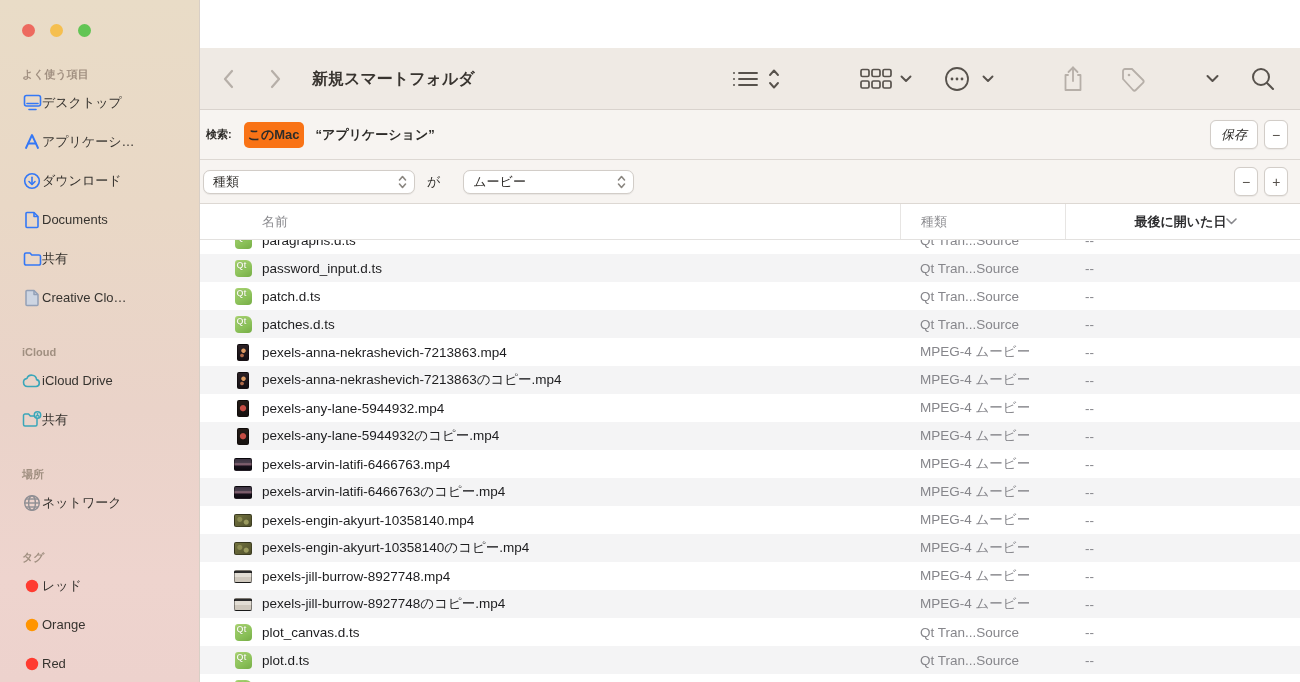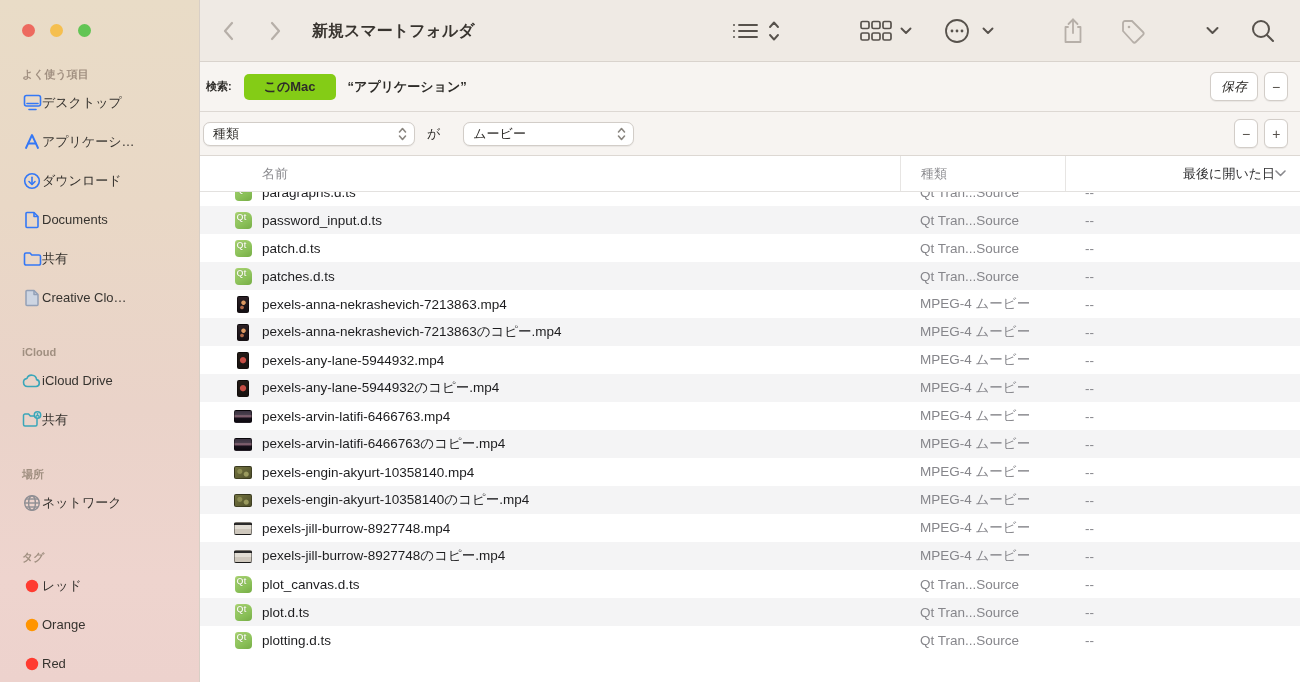--- a/index.html
+++ b/index.html
@@ -24,30 +24,30 @@
     padding-left:8px; border-radius:6px; cursor:default; }
   .side-item .icn { width:20px; height:20px; flex:none; display:flex;
     align-items:center; justify-content:center; }
   .side-item .lbl { font-size:13px; color:#36332f; white-space:nowrap;
     overflow:hidden; text-overflow:ellipsis; }
 
   
   .main { flex:1; display:flex; flex-direction:column; min-width:0; }
 
   .toolbar { height:62px; flex:none; background:#efeae4;
-    border-bottom:1px solid #d9d3cd; position:relative; }
+    border-bottom:1px solid #d9d3cd; position:relative;margin-top:48px; }
   .tb { position:absolute; top:50%; transform:translateY(-50%); display:flex;
     align-items:center; justify-content:center; }
   .title { font-size:16px; font-weight:700; color:#38342f; white-space:nowrap; }
 
   .search-row { height:50px; flex:none; background:#f7f4f1;
     border-bottom:1px solid #ddd8d3; display:flex; align-items:center; padding:0 12px 0 6px; }
   .search-label { font-size:11px; font-weight:700; color:#2e2c29; margin-right:12px; }
-  .scope-pill { font-size:13px; font-weight:700; color:#2e2c29; background:#84cc16;
-    border-radius:5px; padding:4px 20px; margin-right:12px; cursor:default; }
+  .scope-pill { font-size:13px; font-weight:700; color:#2e2c29; background:#f97316;
+    border-radius:5px; padding:4px 4px; margin-right:12px; cursor:default; }
   .scope-plain { font-size:13px; font-weight:700; color:#2e2c29; cursor:default; }
   .spacer { flex:1; }
   .btn { background:#fff; border:1px solid #d2cdc8; border-radius:6px; height:29px;
     font-size:13px; color:#2c2a27; padding:0 10px; display:flex; align-items:center;
     justify-content:center; box-shadow:0 0.5px 1px rgba(0,0,0,.06); cursor:default;
     font-family:inherit;font-style:italic; }
   .btn.square { width:24px; padding:0; font-size:14px; color:#55504b; }
   .btn + .btn { margin-left:6px; }
 
   .criteria-row { height:44px; flex:none; background:#f7f4f1;
@@ -57,21 +57,21 @@
     font-size:13px; color:#2c2a27; box-shadow:0 0.5px 1px rgba(0,0,0,.06); cursor:default; }
   .dd-attr { width:212px; }
   .dd-val  { width:171px; margin-left:23px; }
   .connector { font-size:13px; color:#2e2c29; margin-left:12px; }
 
   .list-header { height:36px; flex:none; background:#fff; border-bottom:1px solid #e3e1df;
     display:grid; grid-template-columns:700px 165px 1fr; align-items:center; }
   .hcell { font-size:13px; color:#8a8a8e; height:100%; display:flex; align-items:center; }
   .hcell.name { padding-left:62px; }
   .hcell.kind, .hcell.date { padding-left:20px; border-left:1px solid #e7e5e3; }
-  .hcell.date { color:#2c2c2e; font-weight:400; justify-content:flex-end; padding-right:14px; }
+  .hcell.date { color:#2c2c2e; font-weight:700; justify-content:center; padding-right:14px; }
 
   .file-list { flex:1; background:#fff; overflow:hidden; }
   .row { display:grid; grid-template-columns:700px 165px 1fr; align-items:center;
     height:28px; font-size:13.5px; cursor:default; }
   .row.striped { background:#f4f4f5; }
   .cell-name { display:flex; align-items:center; gap:10px; padding-left:34px;
     color:#1d1d1f; white-space:nowrap; overflow:hidden; }
   .icon-box { width:18px; height:18px; flex:none; display:flex; align-items:center;
     justify-content:center; }
   .cell-kind, .cell-date { color:#86868b; padding-left:20px; white-space:nowrap; }

